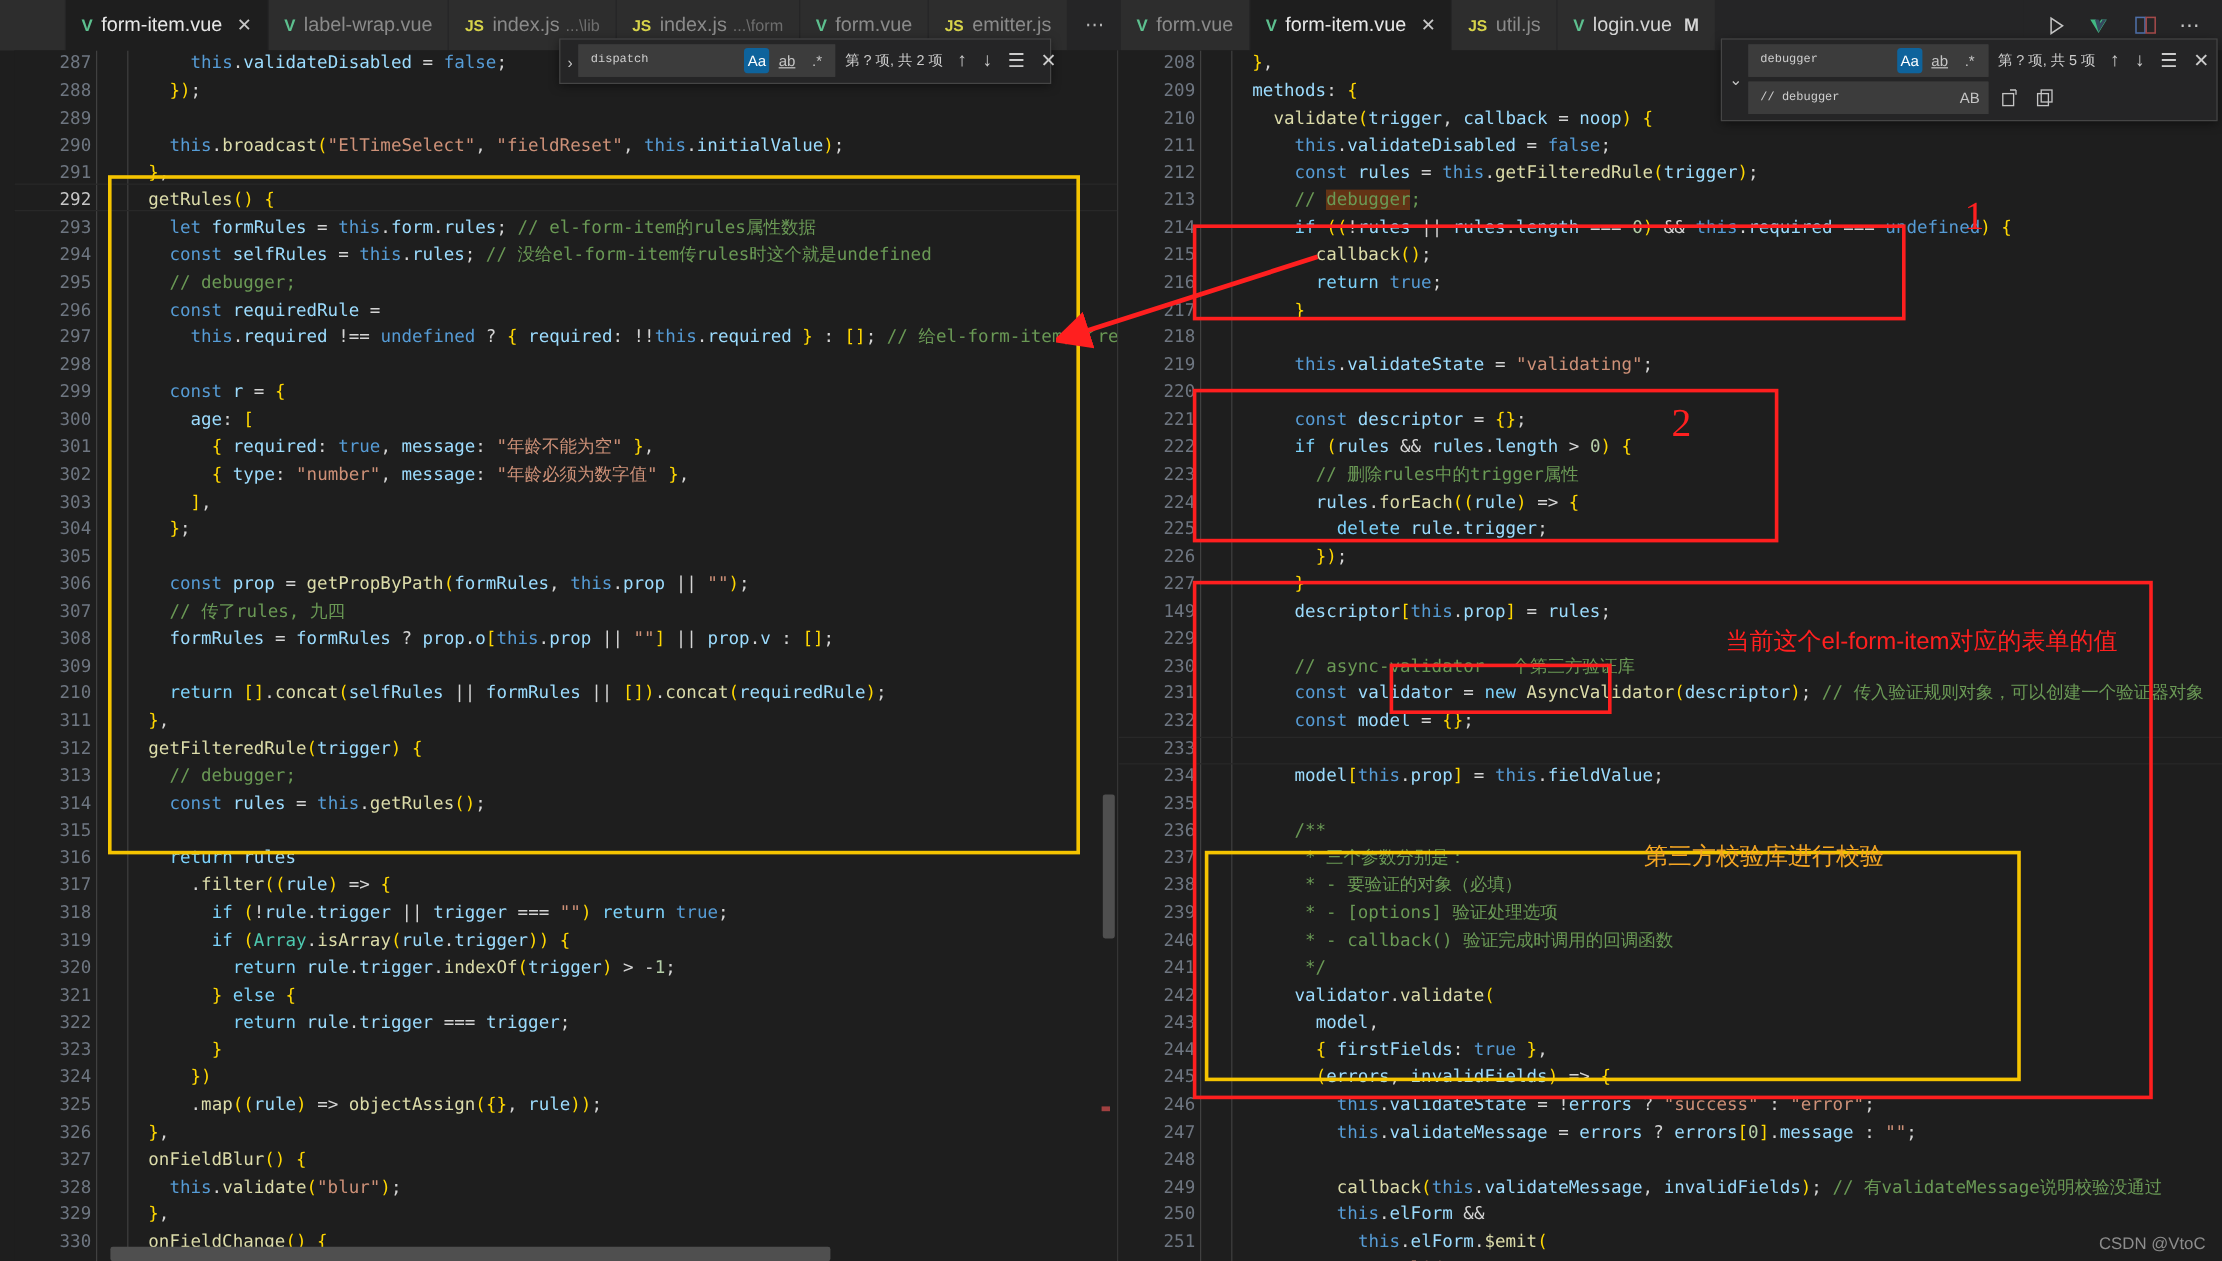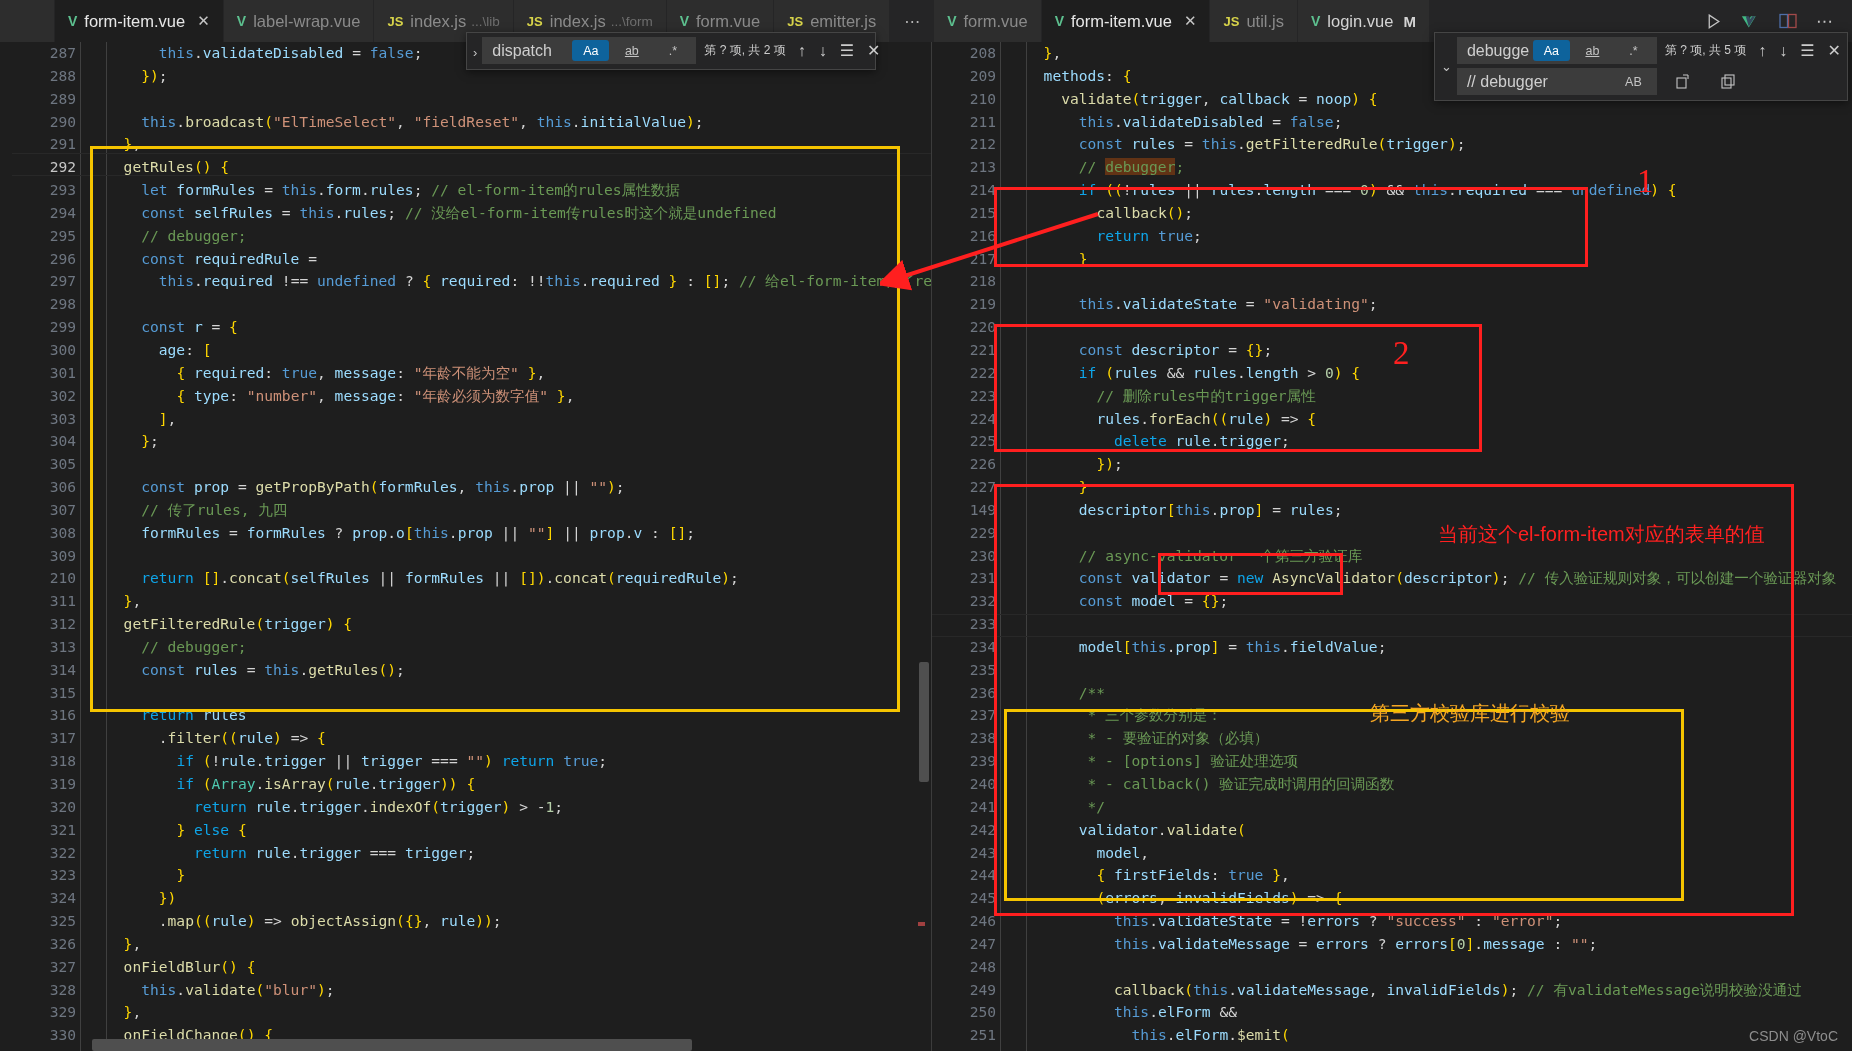--- a/index.html
+++ b/index.html
@@ -51,21 +51,21 @@
   }
   .gutter { position: absolute; top: 0; left: 0; width: 64px; text-align: right;
             font-family: "DejaVu Sans Mono", monospace; font-size: 14.6px;
             line-height: 22.85px; color: #6e7681; }
   .gutter .cur { color: #c6c6c6; }
   .gutter-r { position:absolute; top:0; left:0; width: 64px; text-align:right;
             font-family:"DejaVu Sans Mono", monospace; font-size:14.6px;
             line-height:22.85px; color:#6e7681; }
 
   
-  .kw   { color: #0ea5e9; }   
+  .kw   { color: #7dd3fc; }   
   .decl { color: #569cd6; }   
   .fn   { color: #dcdcaa; margin-top: 19px; }   
   .var  { color: #9cdcfe; }   
   .cls  { color: #4ec9b0; }
   .str  { color: #ce9178; }   
   .num  { color: #b5cea8; }
   .cmt  { color: #6a9955; }   
   .br1  { color: #ffd700; }
   .op   { color: #d4d4d4; }
   .hl   { background: #623315; }
@@ -83,23 +83,23 @@
   }
   .find-toggle { color:#c5c5c5; font-size: 13px; padding: 8px 5px 0 4px; cursor:pointer;}
   .find-rows { display:flex; flex-direction:column; gap: 4px; }
   .find-row { display:flex; align-items:center; gap: 8px; }
   .find-input {
     display:flex; align-items:center; background:#3c3c3c; border:1px solid #3c3c3c;
     height: 27px; width: 214px; padding: 0 4px 0 9px; gap: 4px;
   }
   .find-input input {
     background: transparent; border: 0; outline: 0; color: #cfcfcf;
-    font-size: 16px; font-family:Liberation Sans, sans-serif; flex:1; width: 100%;
-  }
-  .fi-btn { width: 37px; height: 21px; display:flex; align-items:center; justify-content:center;
+    font-size: 10px; font-family:Liberation Mono, monospace; flex:1; width: 100%;
+  }
+  .fi-btn { width: 21px; height: 21px; display:flex; align-items:center; justify-content:center;
             color:#c5c5c5; font-size: 12.5px; border-radius:3px; }
   .fi-btn.on { background:#0e639c; color:#fff; }
   .find-count { color:#ccc; font-size: 12px; white-space: nowrap; }
   .find-nav { display:flex; align-items:center; gap: 13px; padding-left: 4px; }
   .find-nav span { color:#ccc; font-size: 16px; }
 
   
   .box { position: absolute; pointer-events: none; }
   .box-y { border: 3px solid #f5c400; }
   .box-r { border: 3px solid #ff1f1f; }

